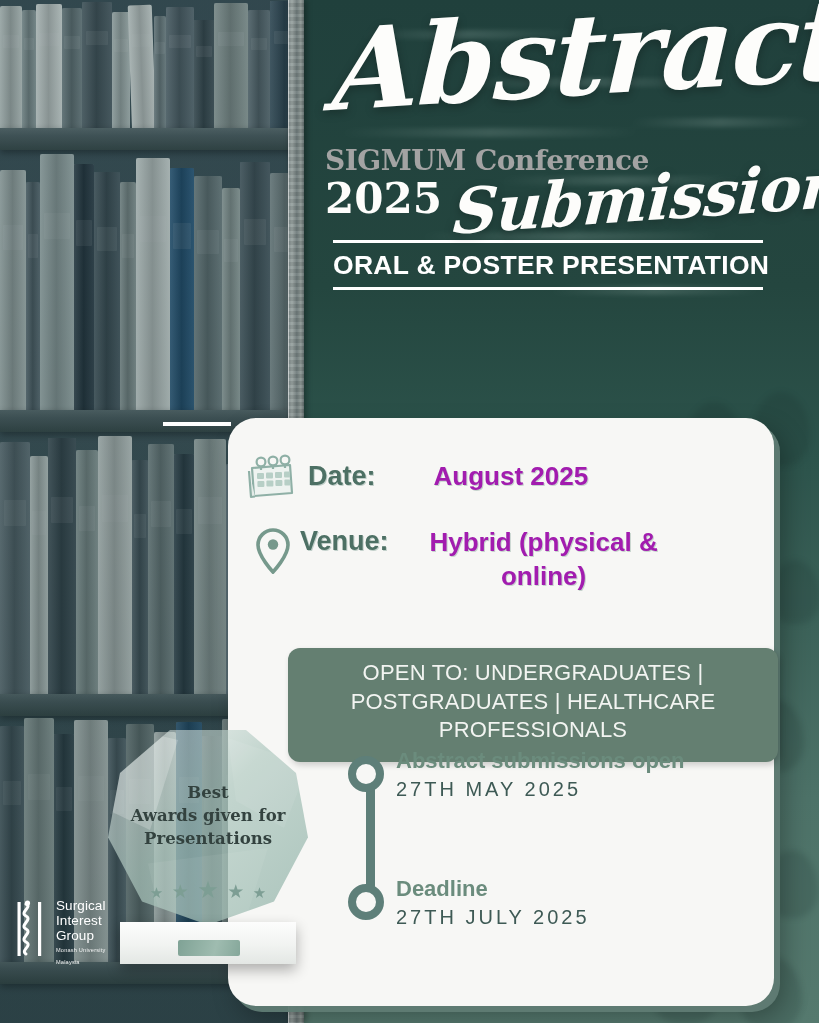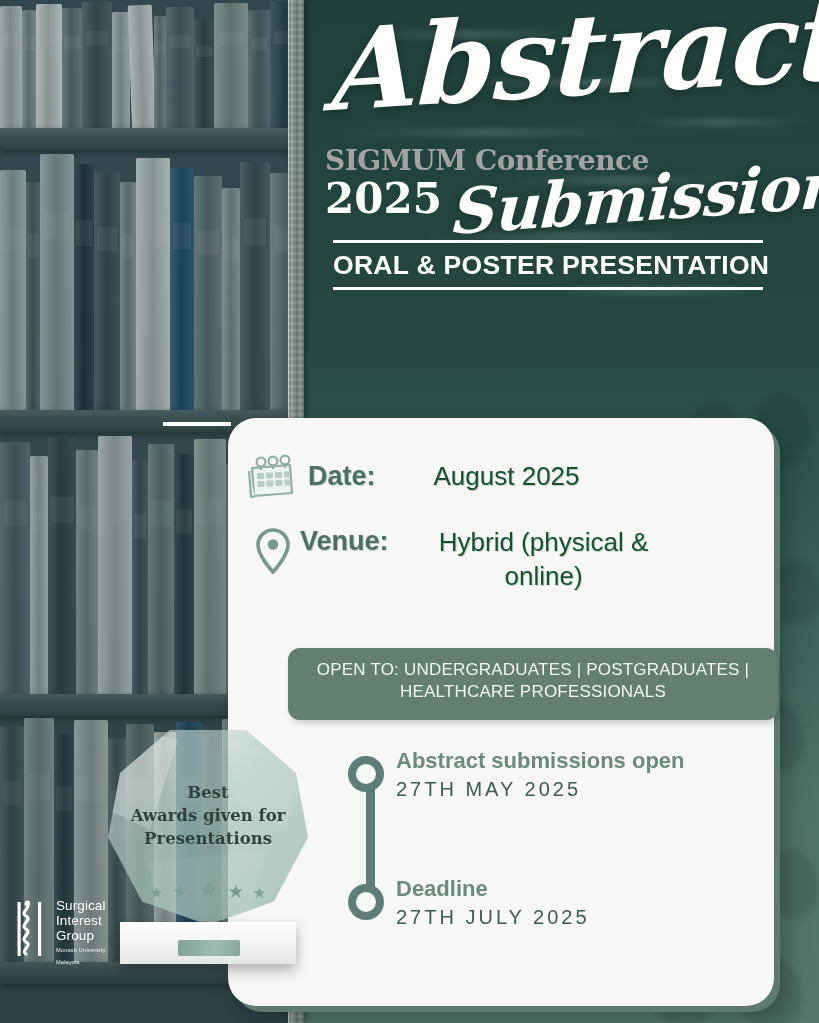--- a/index.html
+++ b/index.html
@@ -130,37 +130,37 @@
 
   .date-row { position:absolute; left:18px; top:34px; width:510px; display:flex; align-items:center; }
   .venue-row { position:absolute; left:18px; top:108px; width:512px; display:flex; align-items:flex-start; }
 
   .label {
     font-weight:700; font-size:27px; color:#4d7064;
     text-shadow:1px 1px 0 rgba(150,175,165,.55);
     white-space:nowrap;
   }
   .value {
-    font-weight:400; font-size:26px; color:#14532d;
+    font-weight:700; font-size:26px; color:#a21caf;
     text-shadow:1px 1px 0 rgba(150,175,165,.5);
   }
   .date-value { margin-left:58px; }
   .venue-value { margin-left:10px; width:290px; text-align:center; line-height:1.3; }
 
   .cal-icon { width:54px; height:48px; flex:0 0 54px; margin-right:8px; }
   .pin-icon { width:34px; height:46px; flex:0 0 34px; margin:2px 10px 0 10px; }
 
   
   .open-badge {
     position:absolute; left:60px; top:230px; width:490px;
     background:#647f71;
     border-radius:12px;
     padding:11px 14px 17px;
     color:#f2f4f1;
-    font-size:17px; letter-spacing:.2px; line-height:1.3;
+    font-size:22px; letter-spacing:.2px; line-height:1.3;
     text-align:center;
     box-shadow:2px 3px 6px rgba(0,0,0,.18);
   }
 
   
   .timeline { position:absolute; left:120px; top:330px; width:420px; }
   .tl-stem {
     position:absolute; left:18px; top:26px; width:9px; height:126px;
     background:#5e7f79; border-radius:5px;
   }

